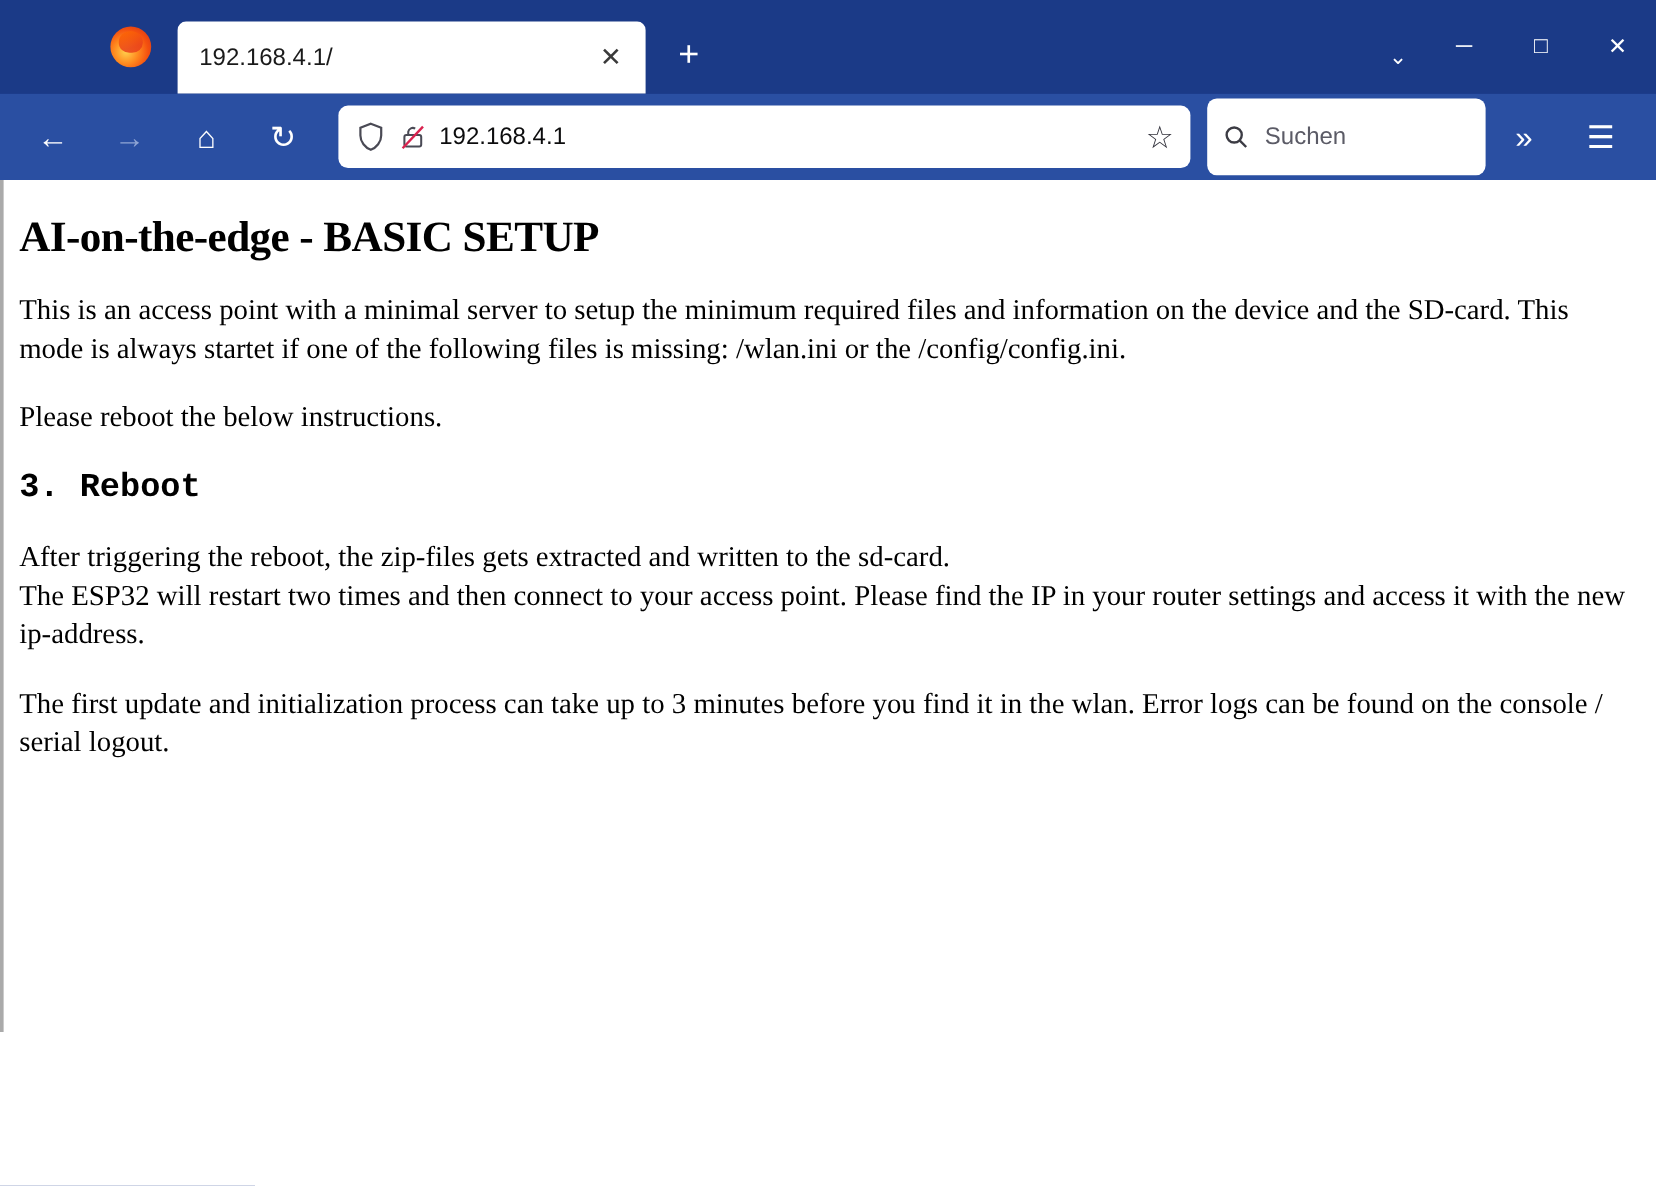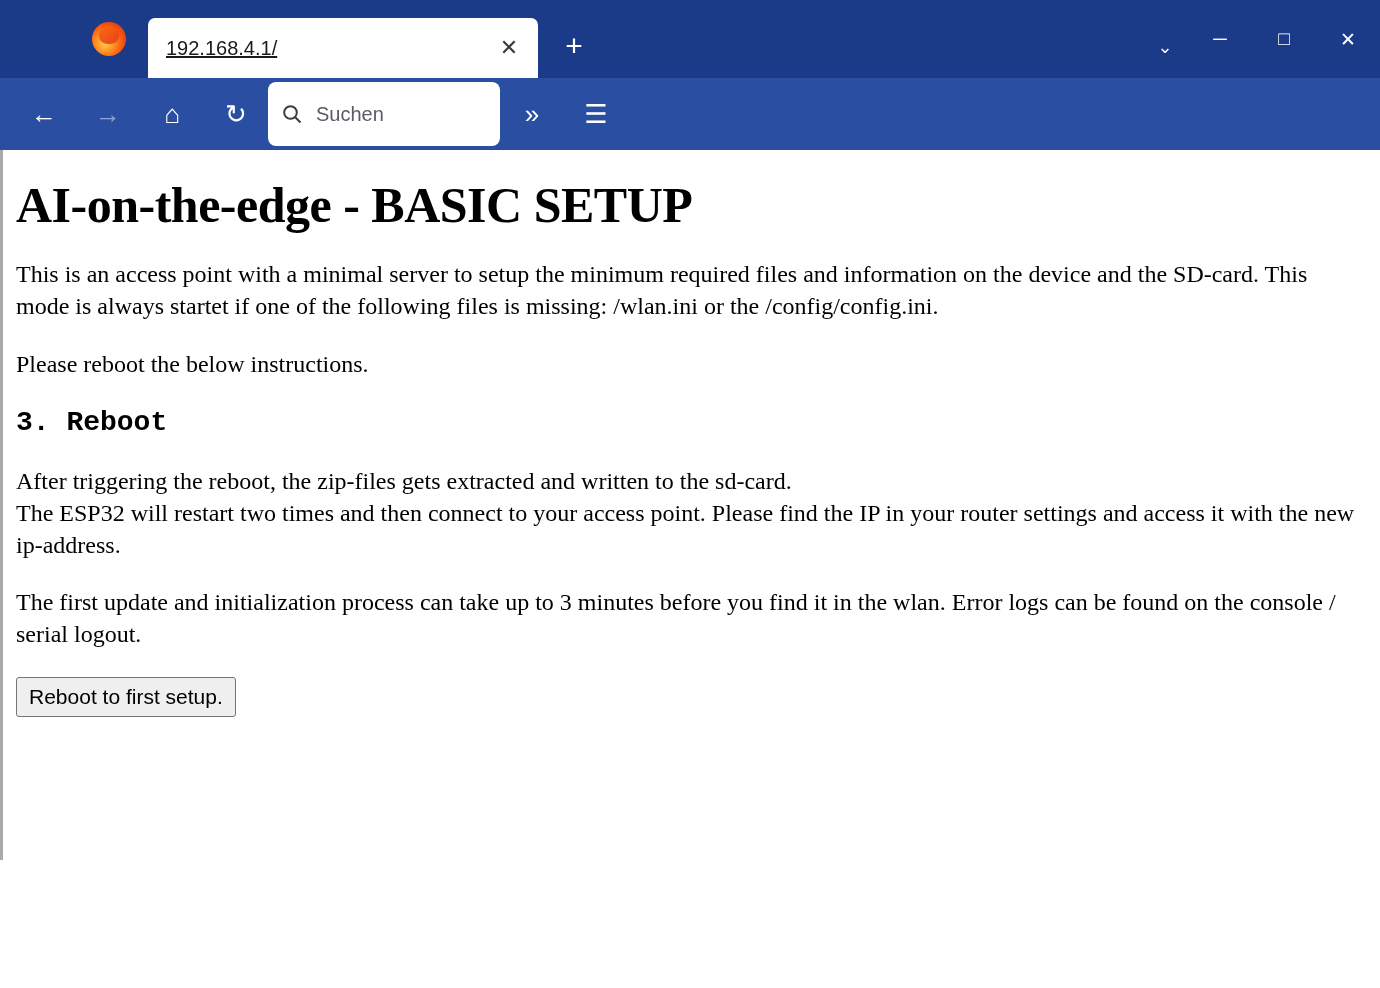--- a/index.html
+++ b/index.html
@@ -63,21 +63,20 @@
     padding: 0 14px 0 18px;
     flex: 0 0 auto;
   }
   .tab-title {
     flex: 1;
     color: #1a1a1a;
     font-size: 20px;
     white-space: nowrap;
     overflow: hidden;
     text-overflow: ellipsis;
-    text-decoration: underline;
   }
   .tab-close {
     width: 30px;
     height: 30px;
     display: flex;
     align-items: center;
     justify-content: center;
     color: #3a3a3a;
     font-size: 22px;
     line-height: 1;
@@ -186,21 +185,21 @@
     flex: 1 1 auto;
     background: #ffffff;
     overflow: hidden;
     padding: 0 16px 0 16px;
     box-sizing: border-box;
     font-family: "Liberation Serif", serif;
     color: #000000;
     position: relative;
   }
   h1.page-h1 {
-    font-size: 50px;
+    font-size: 36px;
     font-weight: bold;
     margin: 28px 0 26px 0;
     line-height: 1.1;
     letter-spacing: -0.5px;
   }
   p.page-p {
     font-size: 24px;
     line-height: 1.33;
     margin: 4px 0 26px 0;
     max-width: 1345px;
@@ -252,20 +251,36 @@
     <div class="win-btn">□</div>
     <div class="win-btn">✕</div>
   </div>
 
   <div class="navbar">
     <div class="nav-icon">←</div>
     <div class="nav-icon disabled">→</div>
     <div class="nav-icon">⌂</div>
     <div class="nav-icon">↻</div>
 
+    <div class="urlbar">
+      <span style="display:flex;align-items:center;">
+        <svg width="26" height="28" viewBox="0 0 24 24" aria-hidden="true">
+            <path d="M12 2 L20 5 V11 C20 16 16.4 20.3 12 22 C7.6 20.3 4 16 4 11 V5 Z" fill="none" stroke="#4a4a55" stroke-width="1.7"></path>
+          </svg>
+      </span>
+      <span style="display:flex;align-items:center;margin-left:10px;">
+        <svg width="24" height="28" viewBox="0 0 24 24" aria-hidden="true">
+          <rect x="5" y="10.5" width="14" height="9.5" rx="1.6" fill="none" stroke="#4a4a55" stroke-width="1.7"></rect>
+          <path d="M8.2 10.5 V7.8 A3.8 3.8 0 0 1 14 5.2" fill="none" stroke="#4a4a55" stroke-width="1.7"></path>
+          <line x1="3.5" y1="21.5" x2="20.5" y2="3.5" stroke="#d9234f" stroke-width="2"></line>
+        </svg>
+      </span>
+      <span class="url-text">192.168.4.1</span>
+      <span style="font-size:26px;color:#33333d;">☆</span>
+    </div>
 
     <div class="searchbar">
       <span style="display:flex;align-items:center;">
         <svg width="24" height="24" viewBox="0 0 24 24" aria-hidden="true">
             <circle cx="10.5" cy="10.5" r="6.3" fill="none" stroke="#3c3c44" stroke-width="2"></circle>
             <line x1="15.2" y1="15.2" x2="20.5" y2="20.5" stroke="#3c3c44" stroke-width="2"></line>
           </svg>
       </span>
       <span class="search-text" placeholder="Suchen">Suchen</span>
     </div>
@@ -281,15 +296,14 @@
 
     <p class="page-p">This is an access point with a minimal server to setup the minimum required files and information on the device and the SD-card. This mode is always startet if one of the following files is missing: /wlan.ini or the /config/config.ini.</p>
     <p class="page-p">Please reboot the below instructions.</p>
 
     <h2 class="page-h2">3. Reboot</h2>
 
     <p class="page-p" style="white-space: pre-line;">After triggering the reboot, the zip-files gets extracted and written to the sd-card.
 The ESP32 will restart two times and then connect to your access point. Please find the IP in your router settings and access it with the new ip-address.</p>
     <p class="page-p">The first update and initialization process can take up to 3 minutes before you find it in the wlan. Error logs can be found on the console / serial logout.</p>
 
-    <button class="reboot-btn">Reboot to first setup.</button>
   </div>
 </div>
 
 </body></html>

